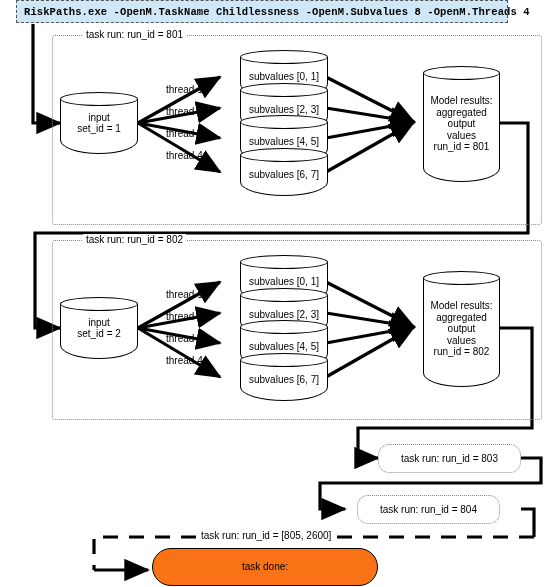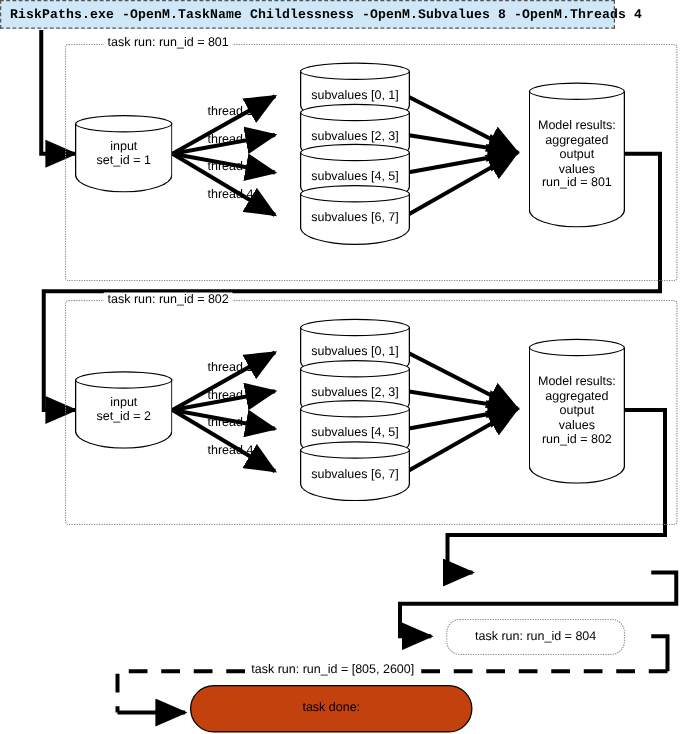--- a/index.html
+++ b/index.html
@@ -2,21 +2,21 @@
 <html><head>
 <meta charset="utf-8">
 <style>
   html,body{margin:0;padding:0;background:#ffffff;}
   body{width:559px;height:587px;overflow:hidden;
        font-family:"Liberation Sans","DejaVu Sans",sans-serif;}
   #root{position:relative;width:559px;height:587px;}
 
   
   .cmdbar{
-    position:absolute;left:0;top:0;width:492px;height:23px;
+    position:absolute;left:16px;top:0;width:492px;height:23px;
     background:#cfe7f7;border:1px dashed #555;box-sizing:border-box;
     display:flex;align-items:center;
   }
   .cmdbar .cmdtext{
     font-family:"Liberation Mono","DejaVu Sans Mono",monospace;
     font-size:10.5px;font-weight:bold;color:#000;
     padding-left:7px;white-space:nowrap;letter-spacing:0.1px;
   }
 
   
@@ -53,21 +53,21 @@
 
   
   .pill{
     position:absolute;border:1px dotted #888;border-radius:11px;
     display:flex;align-items:center;justify-content:center;
     font-size:10px;color:#000;box-sizing:border-box;background:#fff;
   }
 
   
   .donebox{
-    position:absolute;border:1.3px solid #000;border-radius:22px;background:#c2410c;
+    position:absolute;border:1.3px solid #000;border-radius:22px;background:#f97316;
     display:flex;flex-direction:column;align-items:center;justify-content:center;
     font-size:10px;line-height:12.5px;color:#000;text-align:center;box-sizing:border-box;
   }
 
   
   .wirelabel{
     position:absolute;background:#fff;font-size:10px;color:#000;
     padding:0 4px;white-space:nowrap;
   }
 </style>
@@ -229,20 +229,23 @@
     <div class="top"></div>
     <div class="txt">
       <span>Model results:</span>
       <span>aggregated</span>
       <span>output</span>
       <span>values</span>
       <span>run_id = 802</span>
     </div>
   </div>
 
+  <div class="pill" style="left:378px;top:444px;width:143px;height:29px;">
+    <span>task run: run_id = 803</span>
+  </div>
   <div class="pill" style="left:345px;top:495px;width:143px;height:29px;margin-left:12px;">
     <span>task run: run_id = 804</span>
   </div>
 
   <div class="wirelabel" style="left:197px;top:530px;">task run: run_id = [805, 2600]</div>
 
   <div class="donebox" style="left:152px;top:548px;width:226px;height:38px;">
     <span>task done:</span>
   </div>
 

